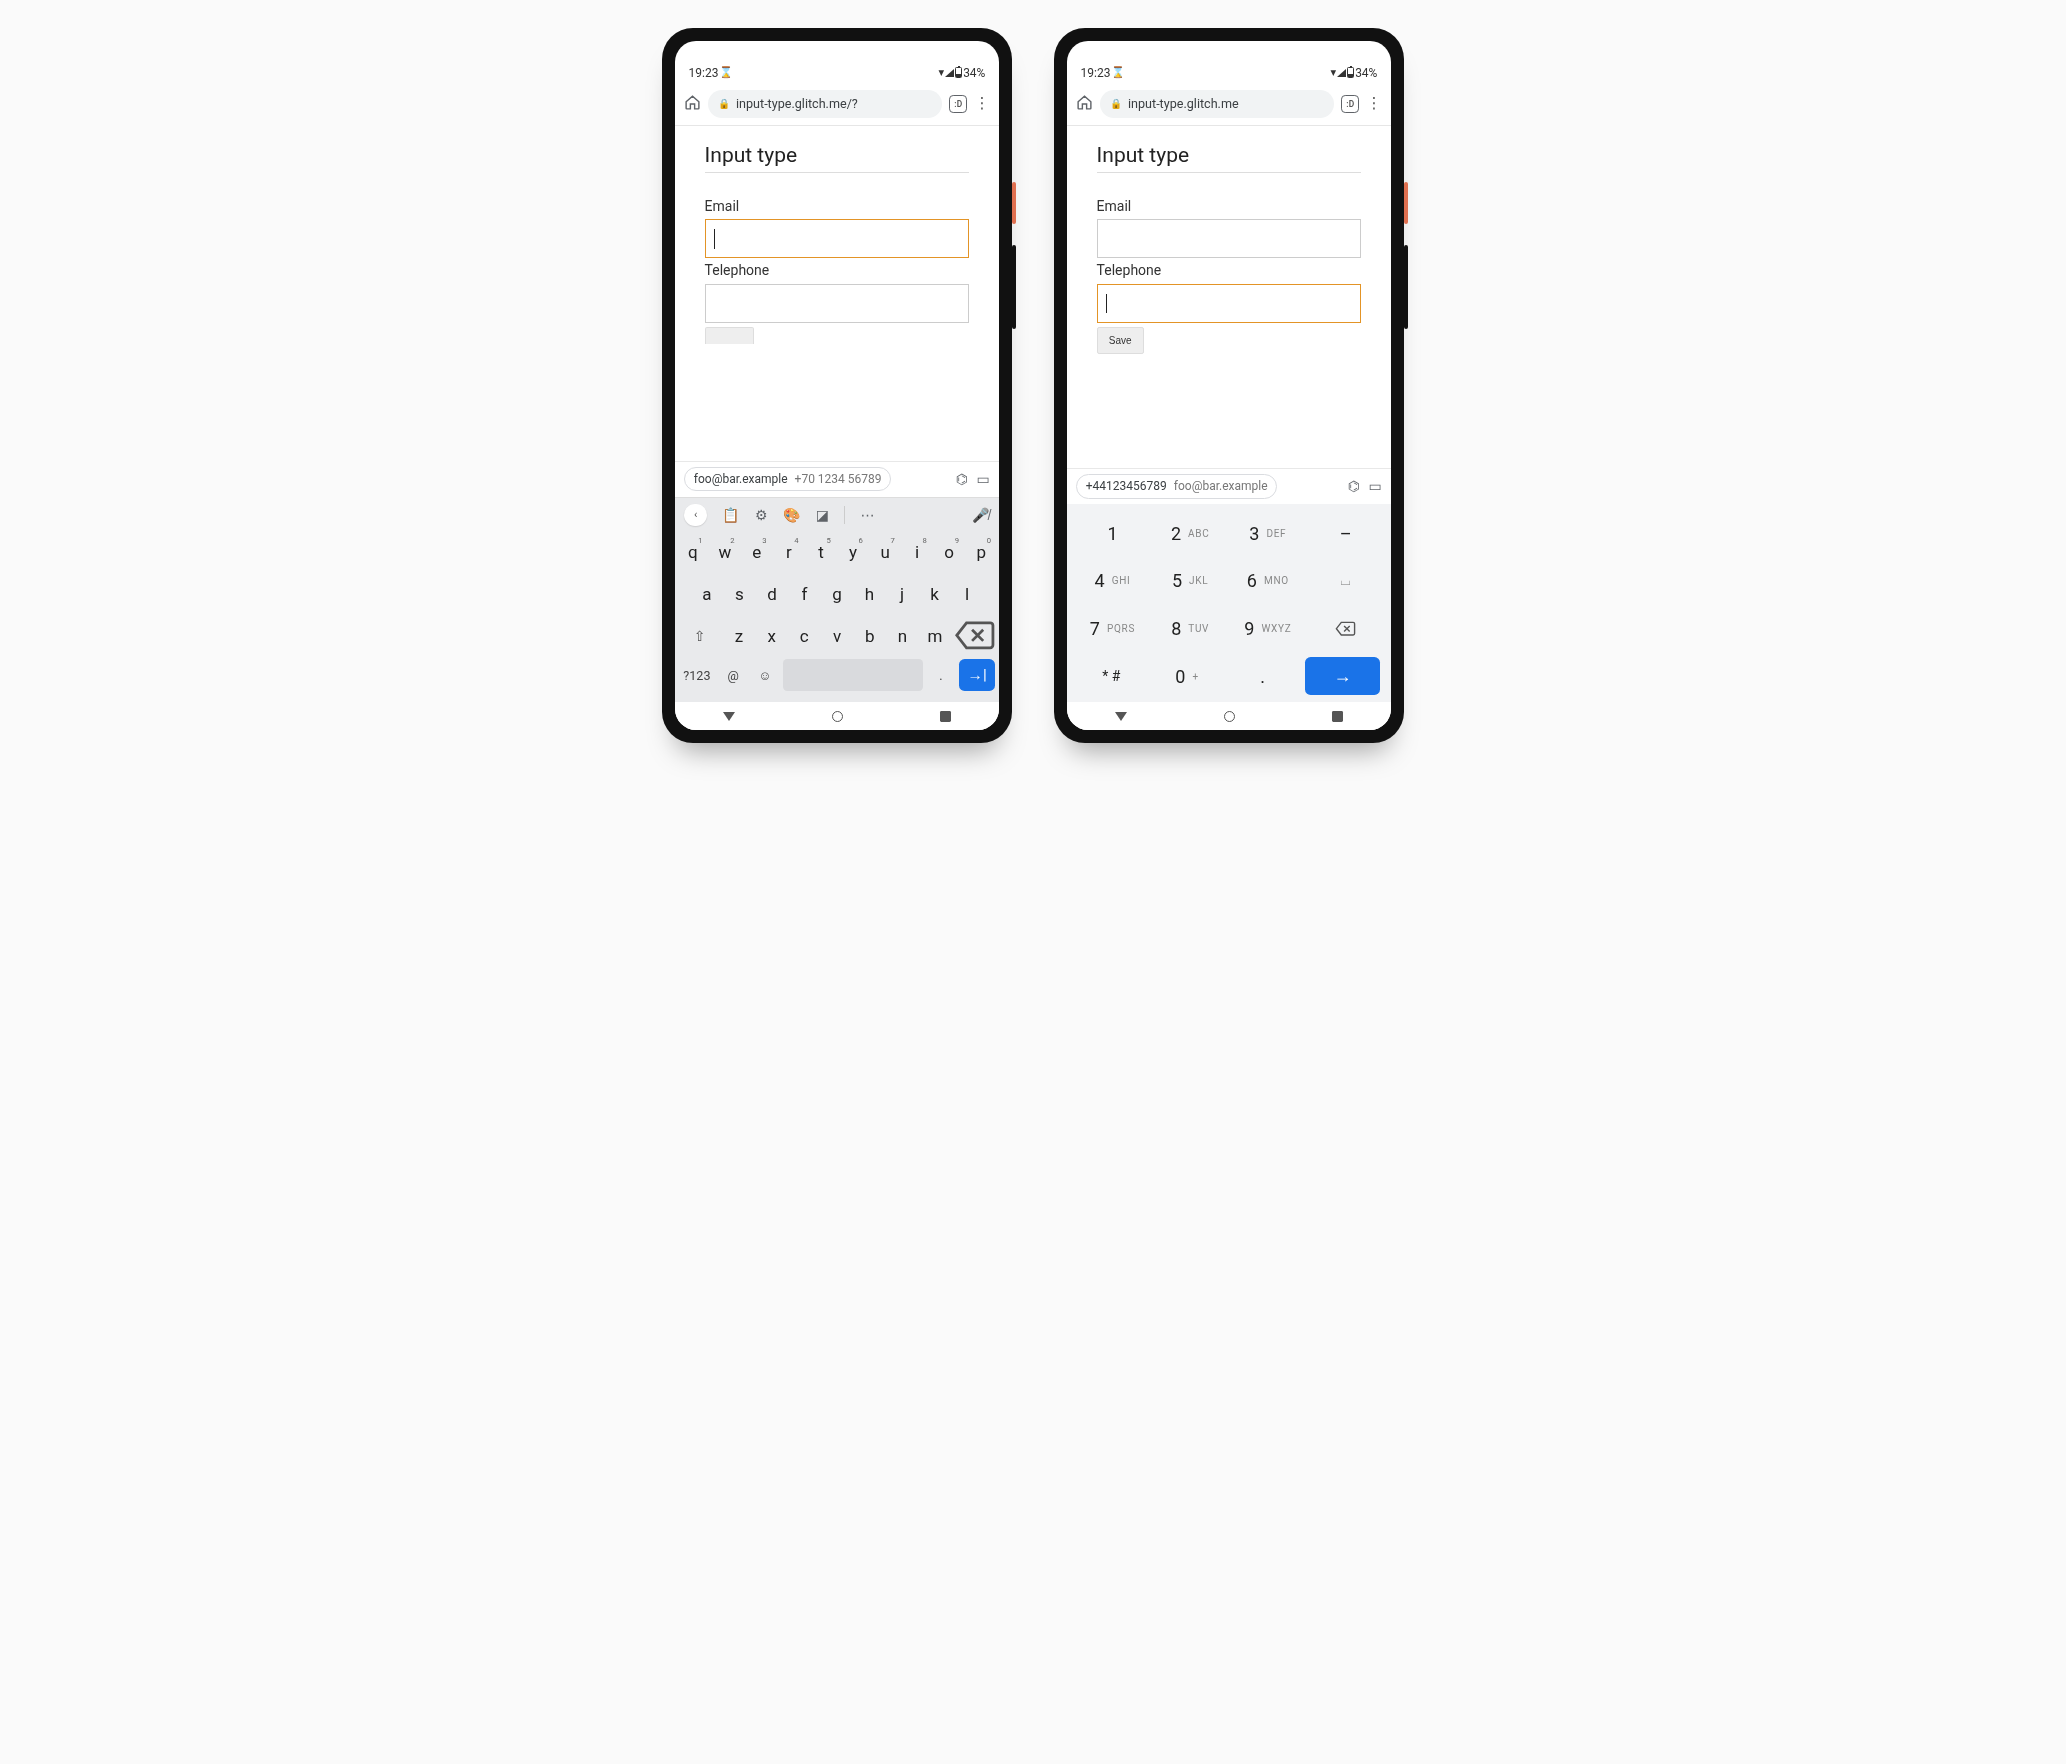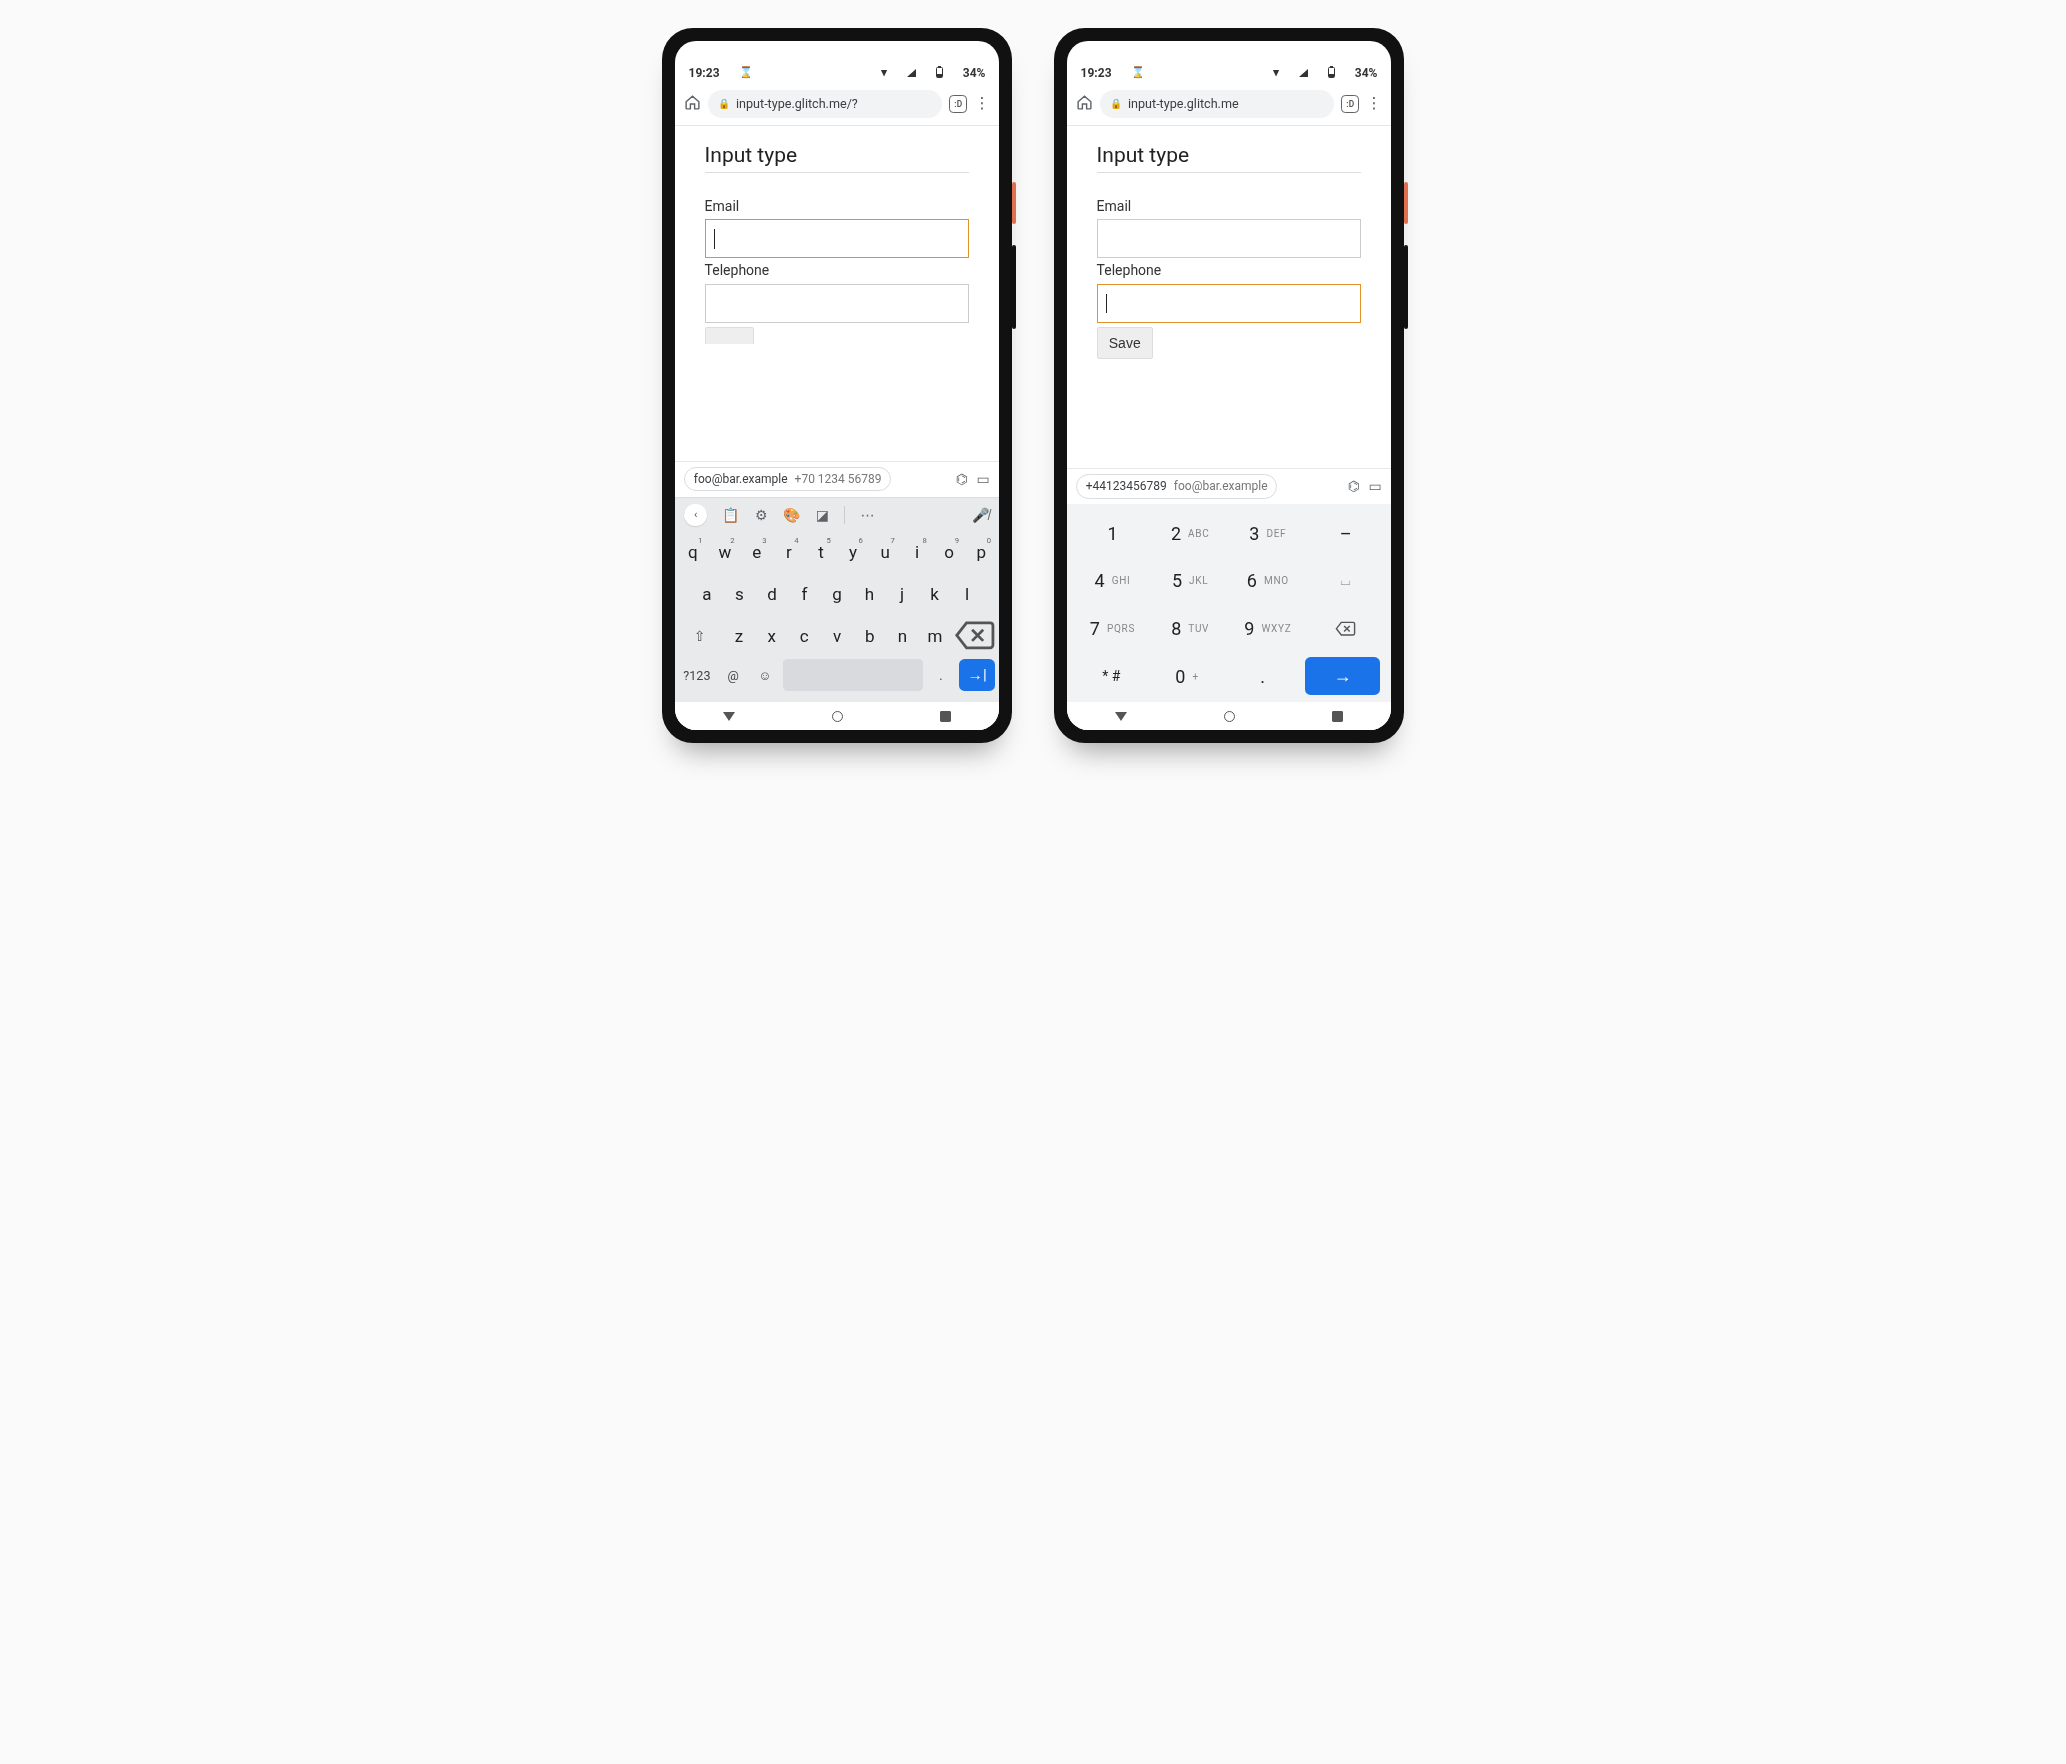--- a/index.html
+++ b/index.html
@@ -47,21 +47,21 @@
     overflow:hidden;
     display:flex; flex-direction:column;
     position:relative;
     padding-top:21px;
   }
   
   .statusbar{
     height:22.4px; display:flex; justify-content:space-between;
     align-items:center; padding:0 14px; font-size:12px; color:#333;
   }
-  .statusbar .left, .statusbar .right { display:flex; align-items:center; gap:20px;font-weight:bold;}
+  .statusbar .left, .statusbar .right { display:flex; align-items:center; gap:1px;}
   .hourglass{ font-size:11.2px; color:#555;}
   .wifi{ font-size:11.2px;}
   .sig{
     width:0;height:0;border-left:9.8px solid transparent;border-bottom:8.4px solid #333;
   }
   .batt{
     width:7px;height:11.2px;border:0.7px solid #333;border-radius:1.4px;position:relative;
   }
   .batt::before{content:"";position:absolute;top:-2.1px;left:1.4px;width:2.8px;height:1.4px;background:#333;}
   .batt::after{content:"";position:absolute;bottom:0;left:0;right:0;height:34%;background:#333;}
@@ -94,21 +94,21 @@
   .field{margin-bottom:4px;}
   .label{font-size:14px;color:#333;margin-bottom:5.6px;}
   .input{
     width:100%; height:39px; border:0.7px solid #ccc; background:#fff;
     padding:0 8.4px; font-size:14px; display:flex; align-items:center;
   }
   .input.focused{border-color:#e39426;}
   .cursor{width:1.1px;height:19.6px;background:#222;}
   .save-btn{
     background:#eee;border:0.7px solid #ddd;padding:7px 11.2px;
-    font-size:14px;color:#333;border-radius:2.1px;text-align:center;
+    font-size:10px;color:#333;border-radius:2.1px;text-align:center;
   }
   .partial-btn{
     width:49px;height:17px;background:#eee;border:0.7px solid #ddd;border-bottom:none;
     border-radius:2.1px 2.1px 0 0;
   }
   
   .chiprow{
     background:#fff;border-top:0.7px solid #e8e8e8;
     display:flex;align-items:center;gap:8.4px;padding:5.6px 9.8px;
   }

